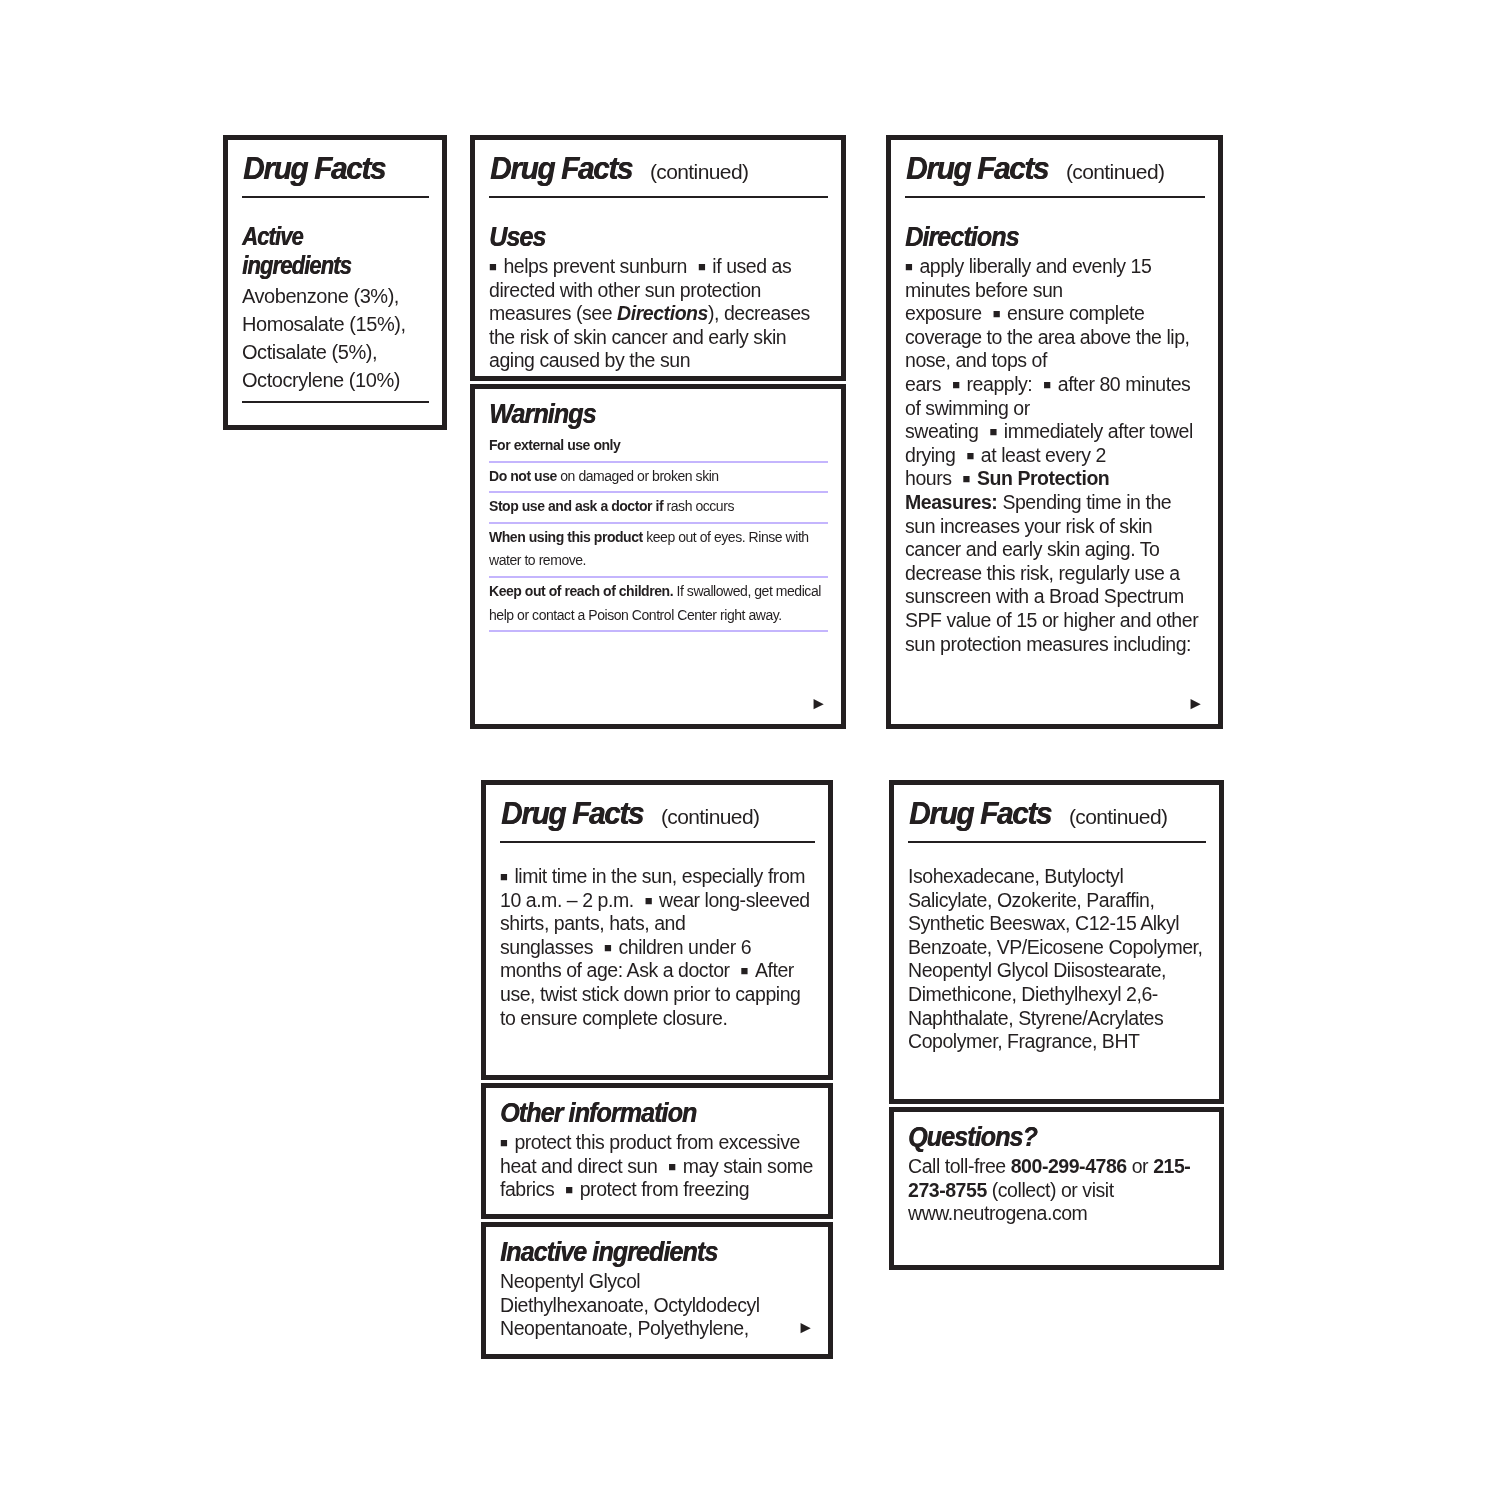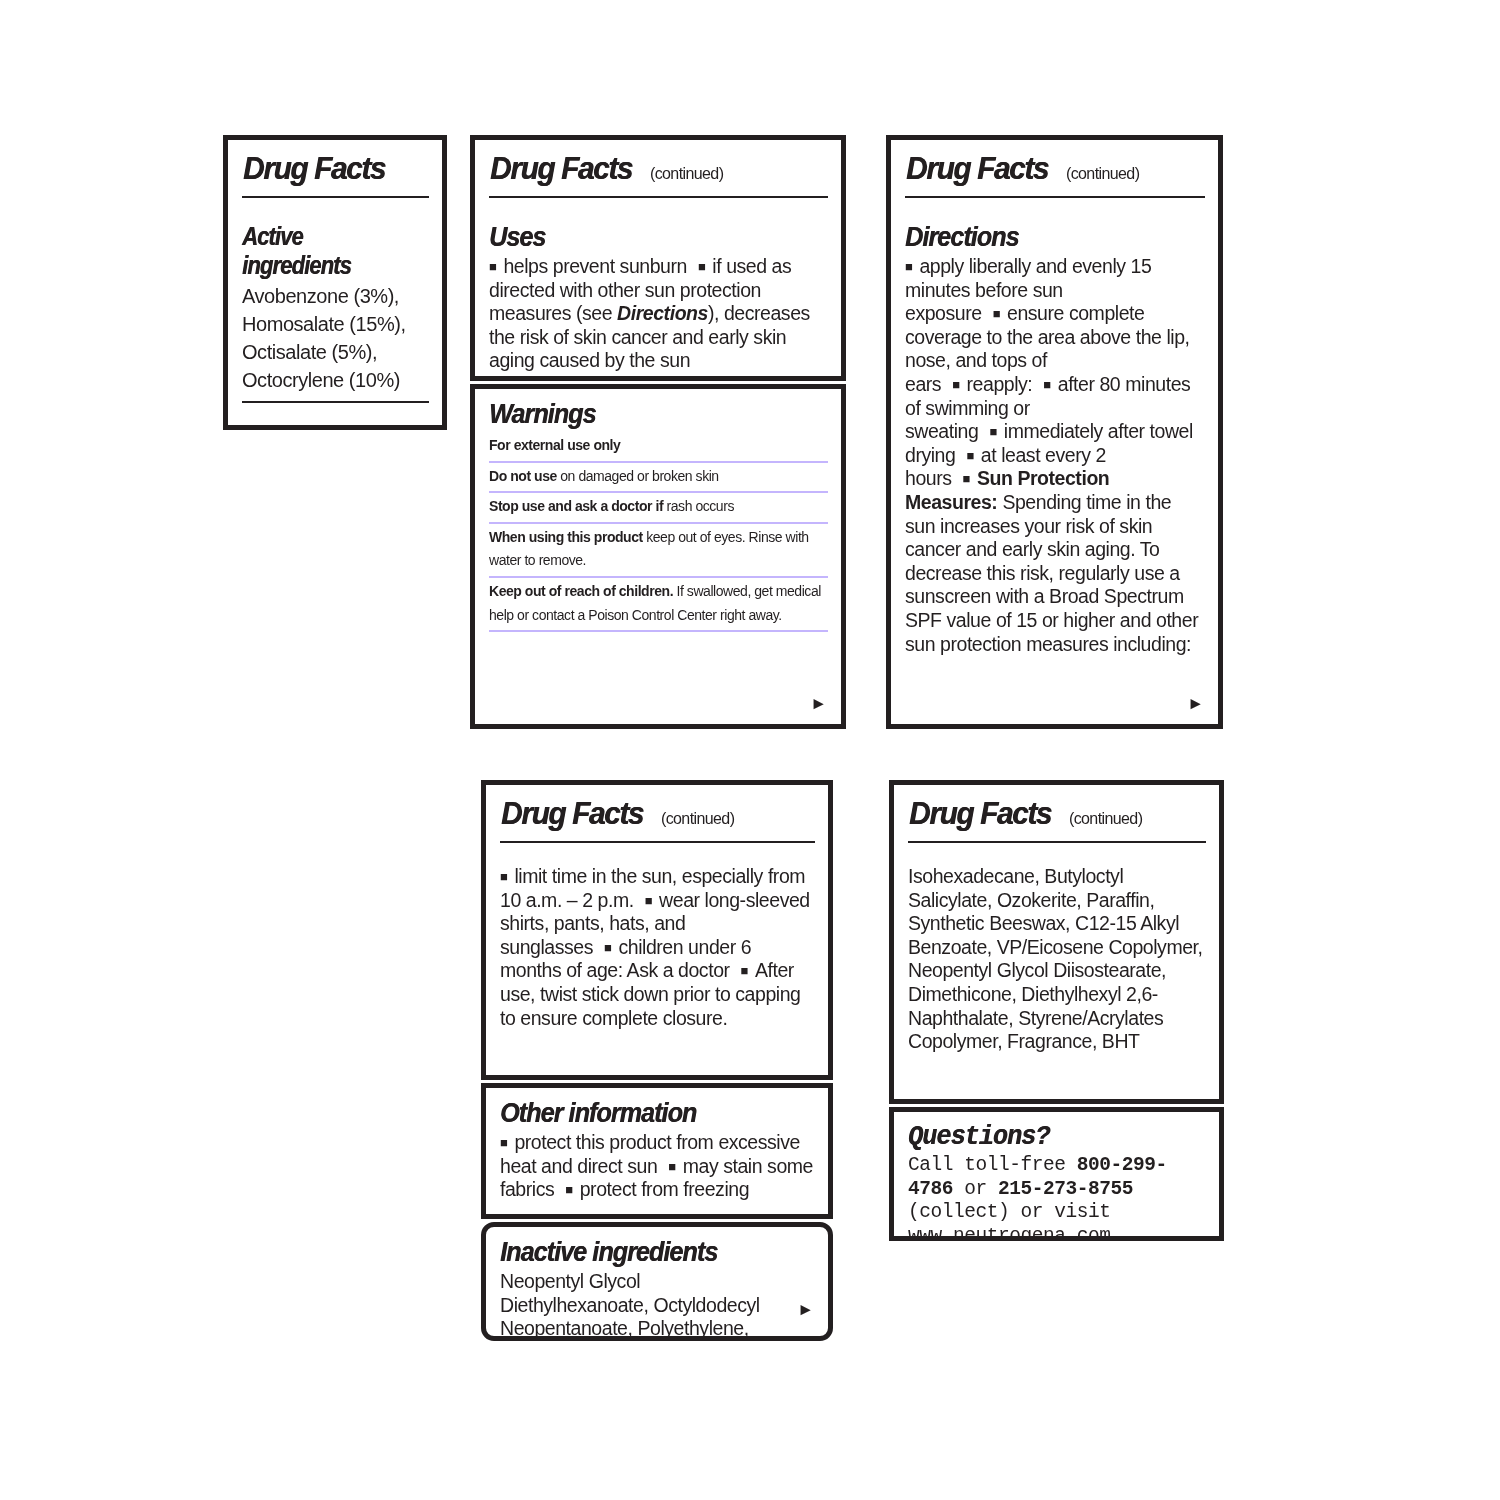--- a/index.html
+++ b/index.html
@@ -42,21 +42,21 @@
   .df-title {
     font-size: 31px;
     font-weight: bold;
     font-style: italic;
     letter-spacing: -1.4px;
     display: inline-block;
     transform: scaleX(0.96);
     transform-origin: 0 100%;
     text-shadow: 0.6px 0 0 currentColor;
   }
-  .continued { font-size: 16px; letter-spacing: -0.6px; }
+  .continued { font-size: 21px; letter-spacing: -0.6px; }
 
   .sec-head {
     font-size: 27px;
     font-weight: bold;
     font-style: italic;
     letter-spacing: -1px;
     display: inline-block;
     transform: scaleX(0.93);
     transform-origin: 0 50%;
     text-shadow: 0.5px 0 0 currentColor;
@@ -154,36 +154,36 @@
       <div class="df-head">
         <span class="df-title">Drug Facts</span>
         <span class="continued">(continued)</span>
       </div>
       <div class="body-text"><span class="blt">■</span><span>limit time in the sun, especially from 10 a.m. – 2 p.m.</span><span class="blt">■</span><span>wear long-sleeved shirts, pants, hats, and sunglasses</span><span class="blt">■</span><span>children under 6 months of age: Ask a doctor</span><span class="blt">■</span><span>After use, twist stick down prior to capping to ensure complete closure.</span></div>
     </div>
     <div class="stackbox" style="height:136px;">
       <span class="sec-head">Other information</span>
       <div class="body-text"><span class="blt">■</span><span>protect this product from excessive heat and direct sun</span><span class="blt">■</span><span>may stain some fabrics</span><span class="blt">■</span><span>protect from freezing</span></div>
     </div>
-    <div class="stackbox" style="height:119px;border-radius:13px;">
+    <div class="stackbox" style="height:137px;">
       <span class="sec-head">Inactive ingredients</span>
       <div class="body-text prelines">Neopentyl Glycol
 Diethylhexanoate, Octyldodecyl
 Neopentanoate, Polyethylene,</div>
       <span class="arrow-corner" style="bottom:16px;">►</span>
     </div>
   </div>
 
   <div class="stack" style="left:889px; top:780px; width:335px;">
     <div class="stackbox" style="height:324px;">
       <div class="df-head">
         <span class="df-title">Drug Facts</span>
         <span class="continued">(continued)</span>
       </div>
       <div class="body-text">Isohexadecane, Butyloctyl Salicylate, Ozokerite, Paraffin, Synthetic Beeswax, C12-15 Alkyl Benzoate, VP/Eicosene Copolymer, Neopentyl Glycol Diisostearate, Dimethicone, Diethylhexyl 2,6-Naphthalate, Styrene/Acrylates Copolymer, Fragrance, BHT</div>
     </div>
-    <div class="stackbox" style="height:134px;font-family:Liberation Mono, monospace;">
+    <div class="stackbox" style="height:163px;">
       <span class="sec-head">Questions?</span>
       <div class="body-text"><span>Call toll-free </span><span class="b">800-299-4786</span><span> or </span><span class="b">215-273-8755</span><span> (collect) or visit www.neutrogena.com</span></div>
     </div>
   </div>
 
 </div>
 
 </body></html>

